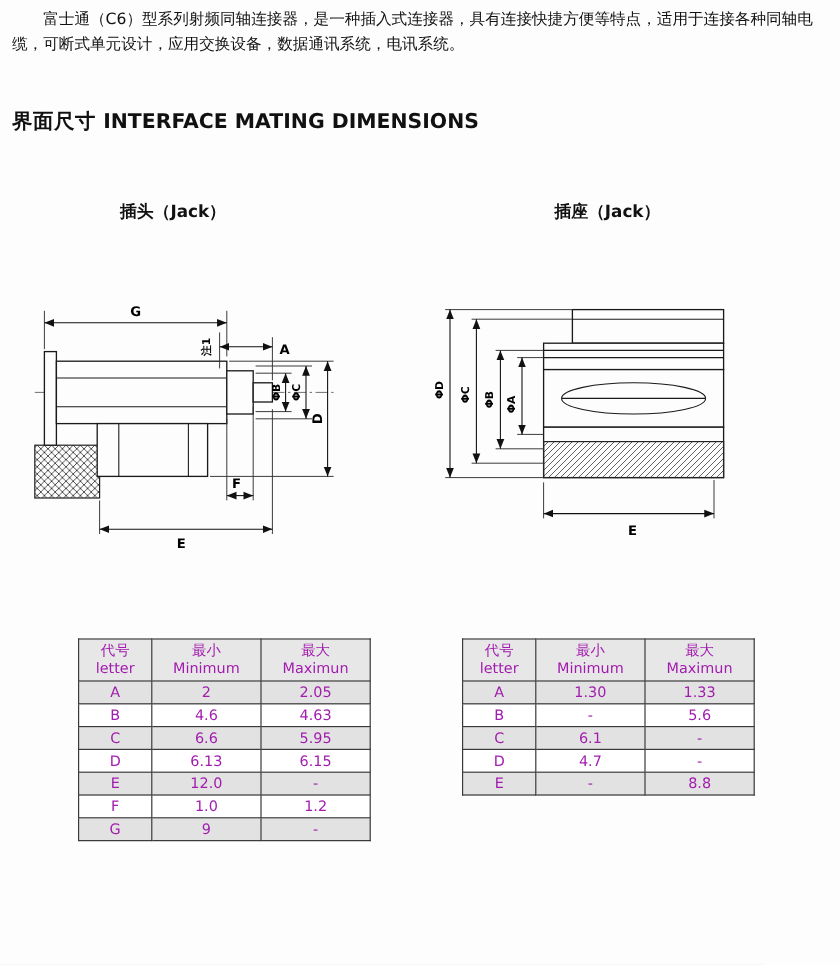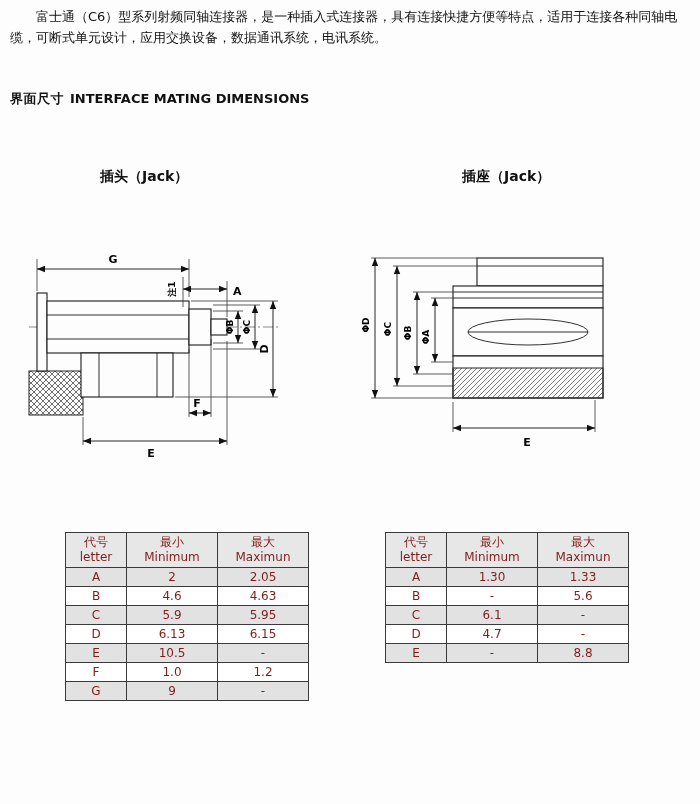--- a/index.html
+++ b/index.html
@@ -8,28 +8,28 @@
     background:#fdfdfd;color:#111;
     font-family:"DejaVu Sans","Liberation Sans",sans-serif;
     overflow:hidden;
     padding-left:27px;
   }
   .abs{position:absolute;}
   .intro{
     left:10px;top:6px;width:684px;
     font-size:13px;line-height:21px;text-indent:2em;margin:0;
   }
-  .heading{left:10px;top:90px;font-size:13px;font-weight:bold;letter-spacing:.5px;}
+  .heading{left:10px;top:90px;font-size:17px;font-weight:bold;letter-spacing:.5px;}
   .heading .en{margin-left:6px;letter-spacing:0;}
   .part-label{font-size:14px;font-weight:bold;}
   .plug-label{left:100px;top:168px;}
   .jack-label{left:462px;top:168px;}
 
   
-  table.dim-table{border-collapse:collapse;font-size:12px;text-align:center;color:#7f1d1d;background:#fff;}
+  table.dim-table{border-collapse:collapse;font-size:12px;text-align:center;color:#a21caf;background:#fff;}
   .dim-table th,.dim-table td{border:1px solid #3a3a3a;padding:0 2px;}
   .dim-table th{width:86px;height:34px;font-weight:normal;font-size:12px;line-height:15px;background:#e7e7e7;}
   .dim-table th.col-letter{width:56px;}
   .dim-table td{height:18px;}
   .dim-table tbody tr:nth-child(odd){background:#e2e2e2;}
 
   .notes{left:45px;top:746px;font-size:13px;line-height:19px;}
 
   
   .body-shape{fill:#fdfdfd;stroke:#1a1a1a;stroke-width:1.1;}
@@ -208,31 +208,31 @@
         <td>2</td>
         <td>2.05</td>
       </tr>
       <tr>
         <td>B</td>
         <td>4.6</td>
         <td>4.63</td>
       </tr>
       <tr>
         <td>C</td>
-        <td>5.9</td>
+        <td>6.6</td>
         <td>5.95</td>
       </tr>
       <tr>
         <td>D</td>
         <td>6.13</td>
         <td>6.15</td>
       </tr>
       <tr>
         <td>E</td>
-        <td>10.5</td>
+        <td>12.0</td>
         <td>-</td>
       </tr>
       <tr>
         <td>F</td>
         <td>1.0</td>
         <td>1.2</td>
       </tr>
       <tr>
         <td>G</td>
         <td>9</td>

